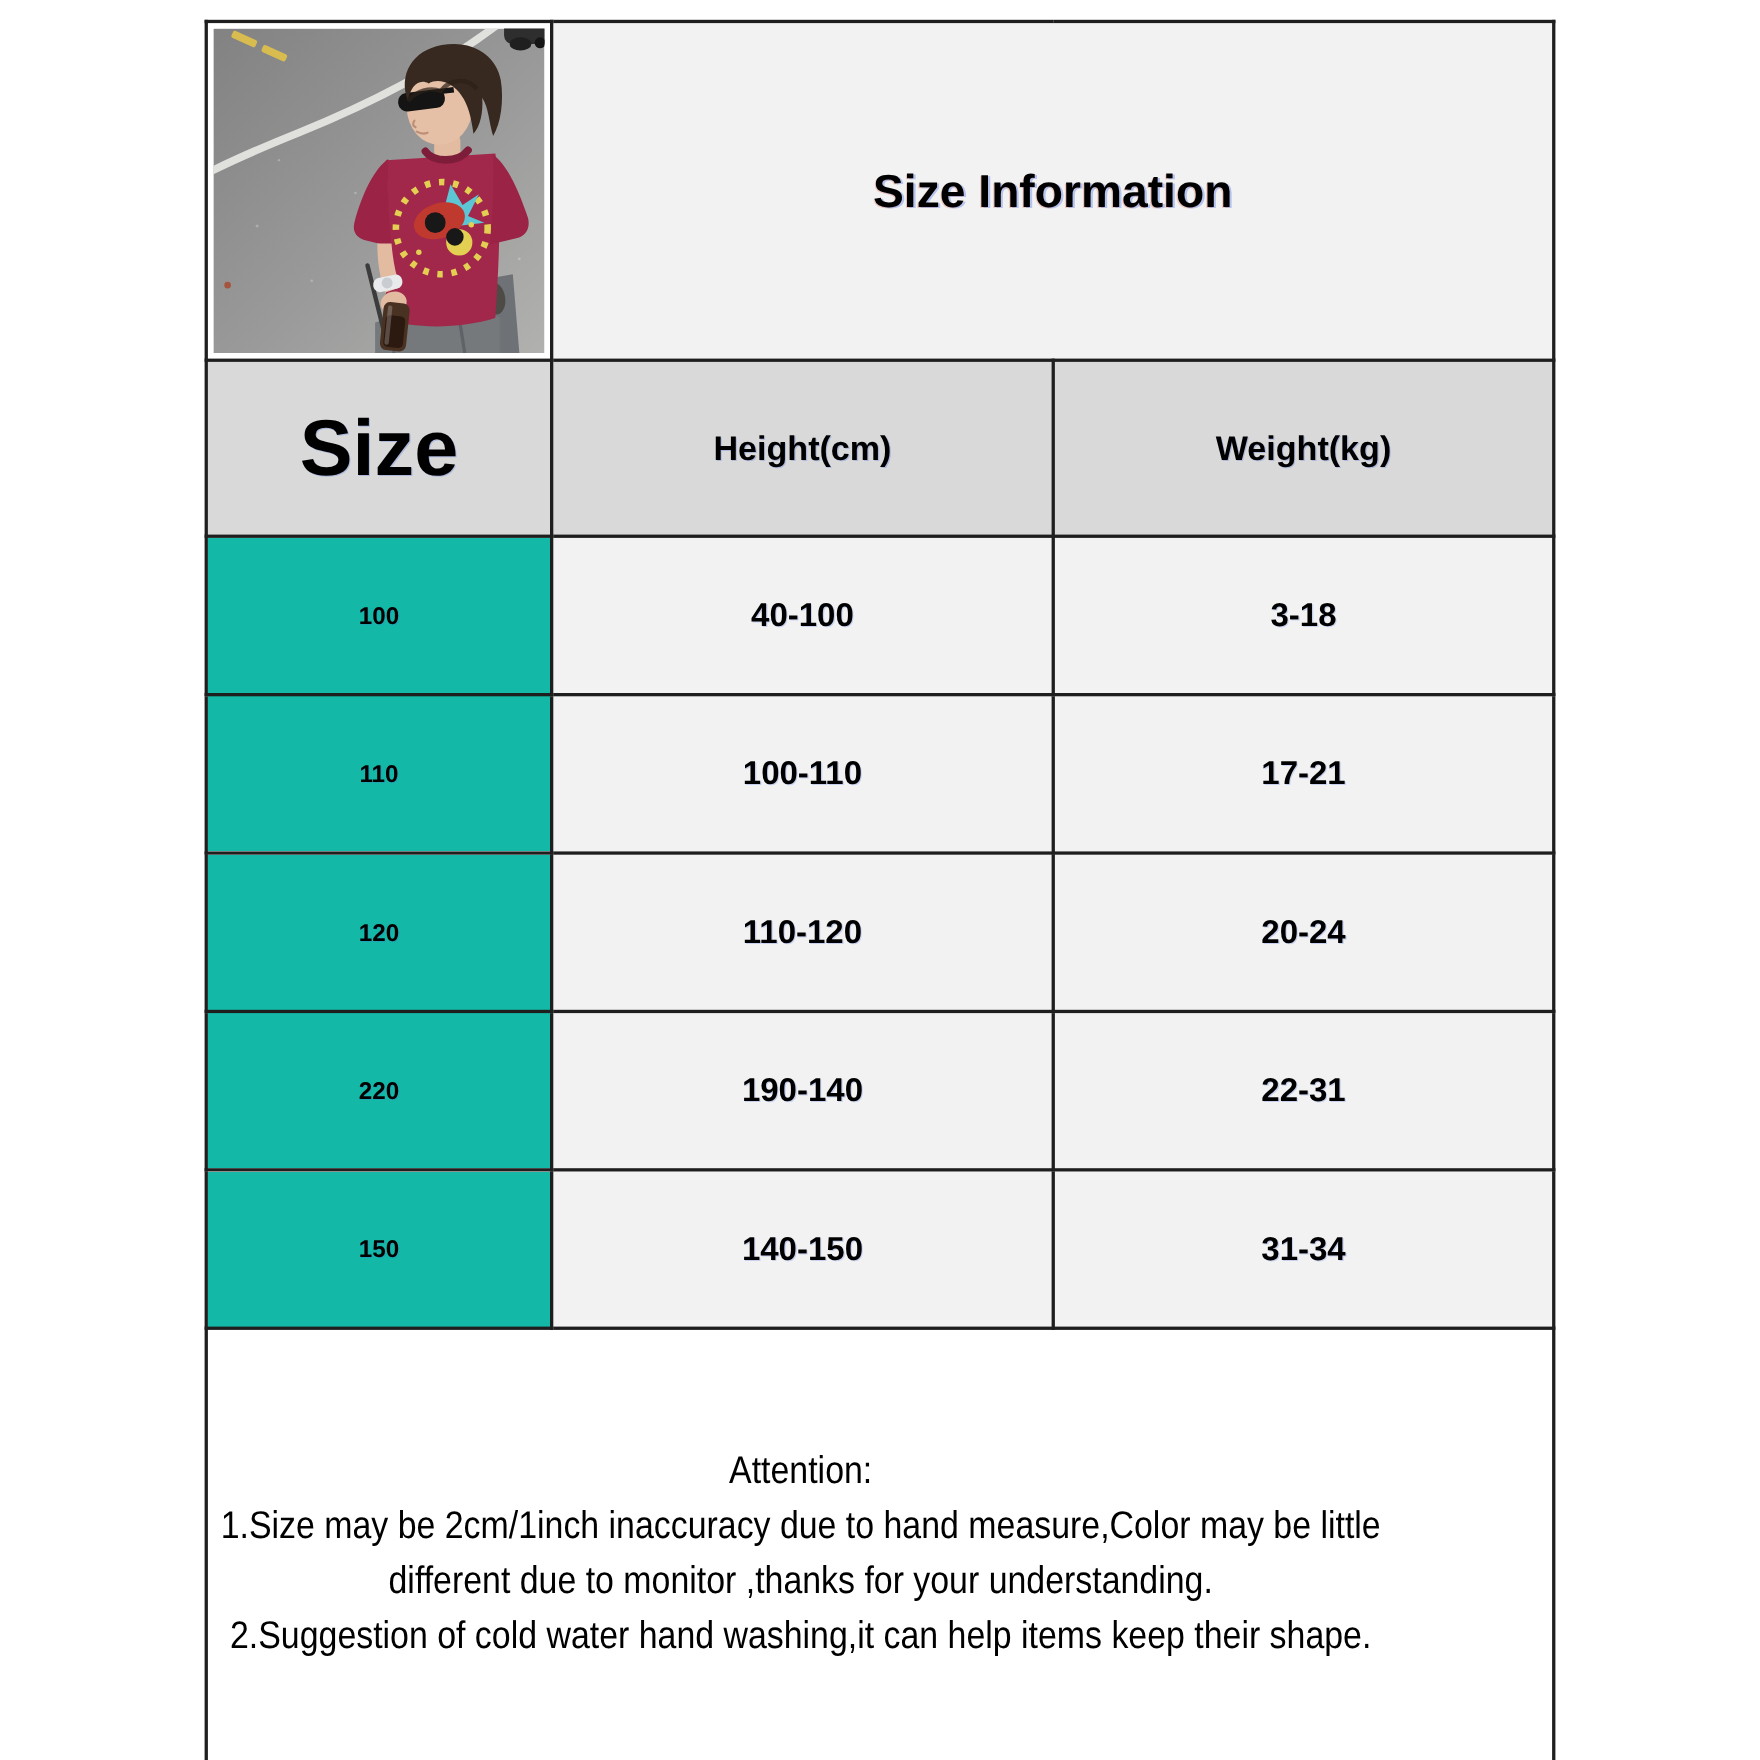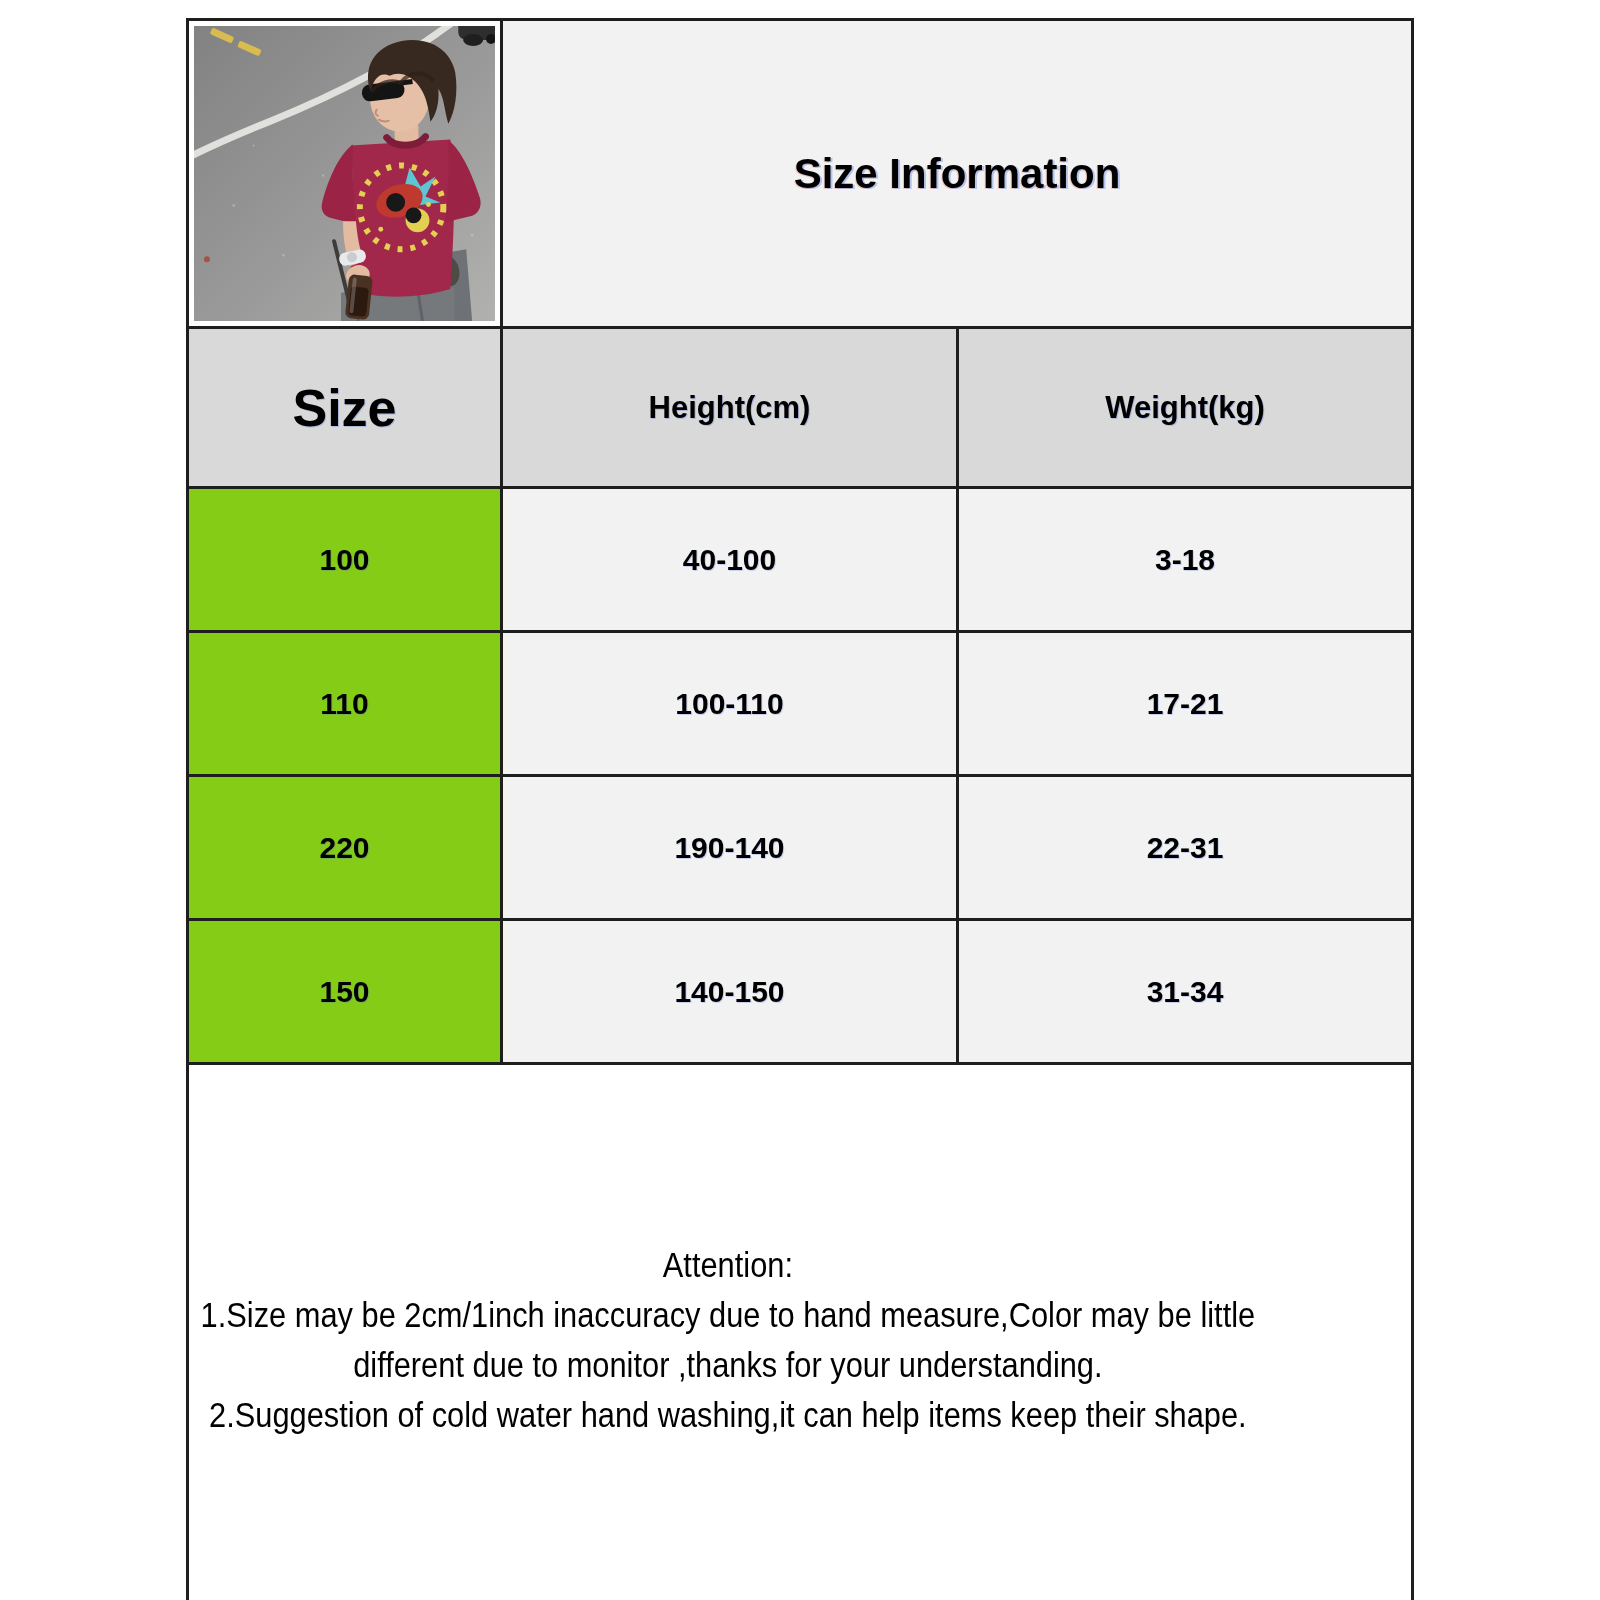--- a/index.html
+++ b/index.html
@@ -19,23 +19,23 @@
   .photo-frame{width:100%;height:295px;}
   .photo-frame svg{display:block;width:100%;height:100%;}
   .title-cell{
     background:#f2f2f2;font-size:42px;font-weight:bold;
     text-shadow:2px 1px 0 rgba(70,110,230,0.35), -1px 1px 0 rgba(230,80,40,0.25);
   }
   .head-cell{
     background:#d9d9d9;font-weight:bold;font-size:31px;
     text-shadow:1px 1px 0 rgba(70,110,230,0.30);
   }
-  .head-cell.size-head{font-size:52px;}
+  .head-cell.size-head{font-size:72px;}
   .row-label{
-    background:#84cc16;font-weight:bold;font-size:30px;
+    background:#14b8a6;font-weight:bold;font-size:22px;
     text-shadow:1px 1px 0 rgba(70,110,230,0.25);
   }
   .data-cell{
     background:#f2f2f2;font-weight:bold;font-size:30px;
     text-shadow:1px 1px 0 rgba(70,110,230,0.25);
   }
   .attention-cell{
     background:#ffffff;text-align:left;vertical-align:top;
     padding:8px 10px 0 10px !important;
   }
@@ -161,20 +161,25 @@
       <td class="row-label">100</td>
       <td class="data-cell">40-100</td>
       <td class="data-cell">3-18</td>
     </tr>
     <tr style="height:144px">
       <td class="row-label">110</td>
       <td class="data-cell">100-110</td>
       <td class="data-cell">17-21</td>
     </tr>
     <tr style="height:144px">
+      <td class="row-label">120</td>
+      <td class="data-cell">110-120</td>
+      <td class="data-cell">20-24</td>
+    </tr>
+    <tr style="height:144px">
       <td class="row-label">220</td>
       <td class="data-cell">190-140</td>
       <td class="data-cell">22-31</td>
     </tr>
     <tr style="height:144px">
       <td class="row-label">150</td>
       <td class="data-cell">140-150</td>
       <td class="data-cell">31-34</td>
     </tr>
 

